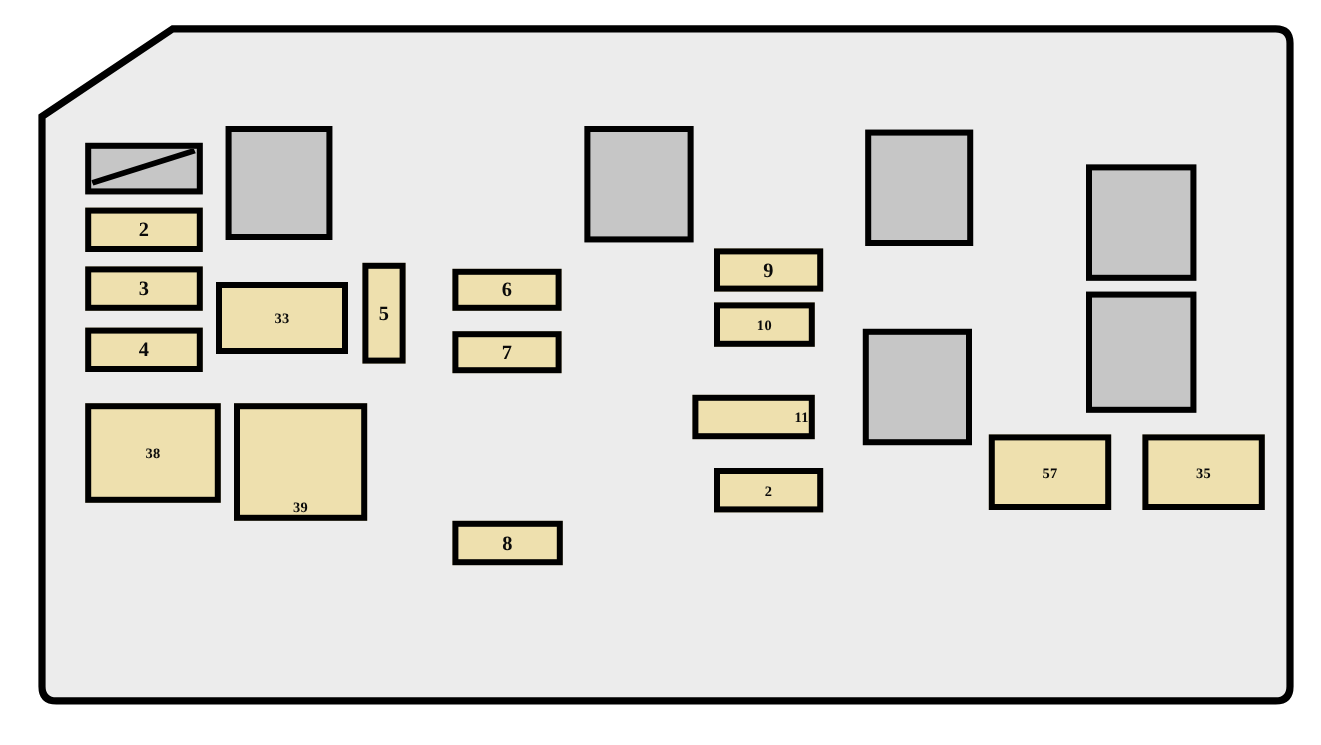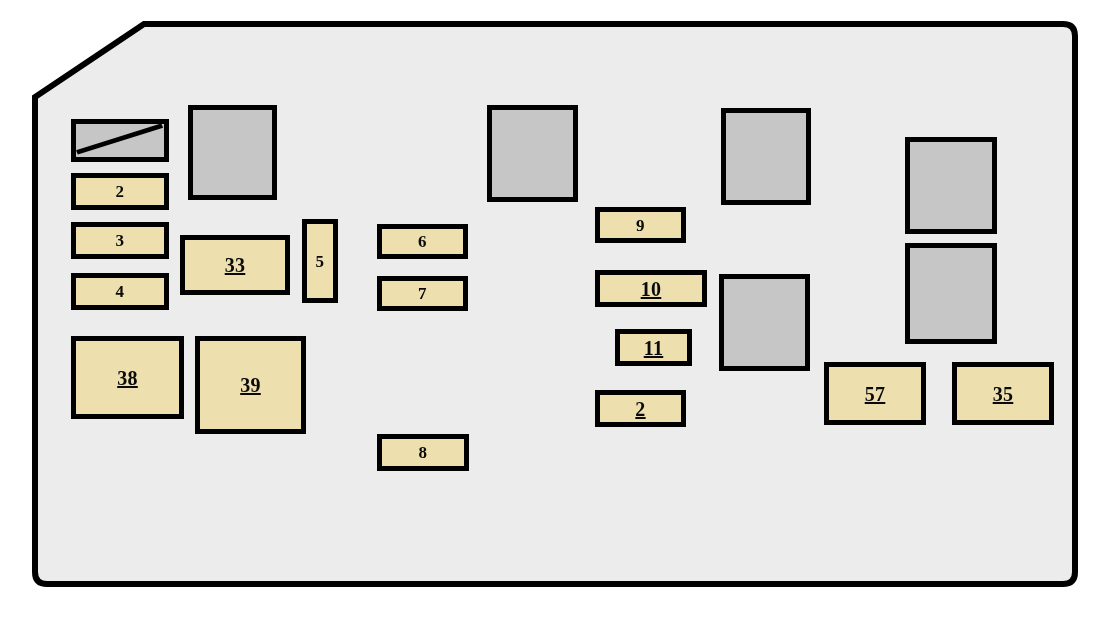--- a/index.html
+++ b/index.html
@@ -44,22 +44,21 @@
   }
   .slot .label {
     font-family: "Liberation Serif", "DejaVu Serif", serif;
     font-weight: bold;
     font-size: 17px;
     color: #0a0a0a;
     letter-spacing: 0.3px;
     user-select: none;
   }
   .slot .label.small {
-    font-size: 20px;
-    text-decoration: underline;
+    font-size: 12px;
   }
   .diag-line {
     position: absolute;
     left: 0;
     top: 0;
     width: 100%;
     height: 100%;
     pointer-events: none;
   }
 </style>
@@ -104,34 +103,34 @@
       </div>
       <div class="slot fuse" style="left: 377px; top: 224px; width: 91px; height: 35px;">
         <span class="label">6</span>
       </div>
       <div class="slot fuse" style="left: 377px; top: 276px; width: 91px; height: 35px;">
         <span class="label">7</span>
       </div>
       <div class="slot fuse" style="left: 71px; top: 336px; width: 113px; height: 83px;">
         <span class="label small">38</span>
       </div>
-      <div class="slot fuse" style="left: 195px; top: 336px; width: 111px; height: 98px;">
+      <div class="slot fuse" style="left: 195px; top: 336px; width: 111px; height: 98px; align-items: flex-end;">
         <span class="label small">39</span>
       </div>
       <div class="slot fuse" style="left: 377px; top: 434px; width: 92px; height: 37px;">
         <span class="label">8</span>
       </div>
       <div class="slot relay" style="left: 487px; top: 105px; width: 91px; height: 97px;"></div>
       <div class="slot fuse" style="left: 595px; top: 207px; width: 91px; height: 36px;">
         <span class="label">9</span>
       </div>
-      <div class="slot fuse" style="left: 595px; top: 270px; width: 112px; height: 37px;">
+      <div class="slot fuse" style="left: 595px; top: 252px; width: 84px; height: 37px;">
         <span class="label small">10</span>
       </div>
-      <div class="slot fuse" style="left: 615px; top: 329px; width: 77px; height: 37px;">
+      <div class="slot fuse" style="left: 577px; top: 329px; width: 102px; height: 37px; justify-content: flex-end;">
         <span class="label small">11</span>
       </div>
       <div class="slot fuse" style="left: 595px; top: 390px; width: 91px; height: 37px;">
         <span class="label small">2</span>
       </div>
       <div class="slot relay" style="left: 721px; top: 108px; width: 90px; height: 97px;"></div>
       <div class="slot relay" style="left: 719px; top: 274px; width: 91px; height: 97px;"></div>
       <div class="slot relay" style="left: 905px; top: 137px; width: 92px; height: 97px;"></div>
       <div class="slot relay" style="left: 905px; top: 243px; width: 92px; height: 101px;"></div>
       <div class="slot fuse" style="left: 824px; top: 362px; width: 102px; height: 63px;">

